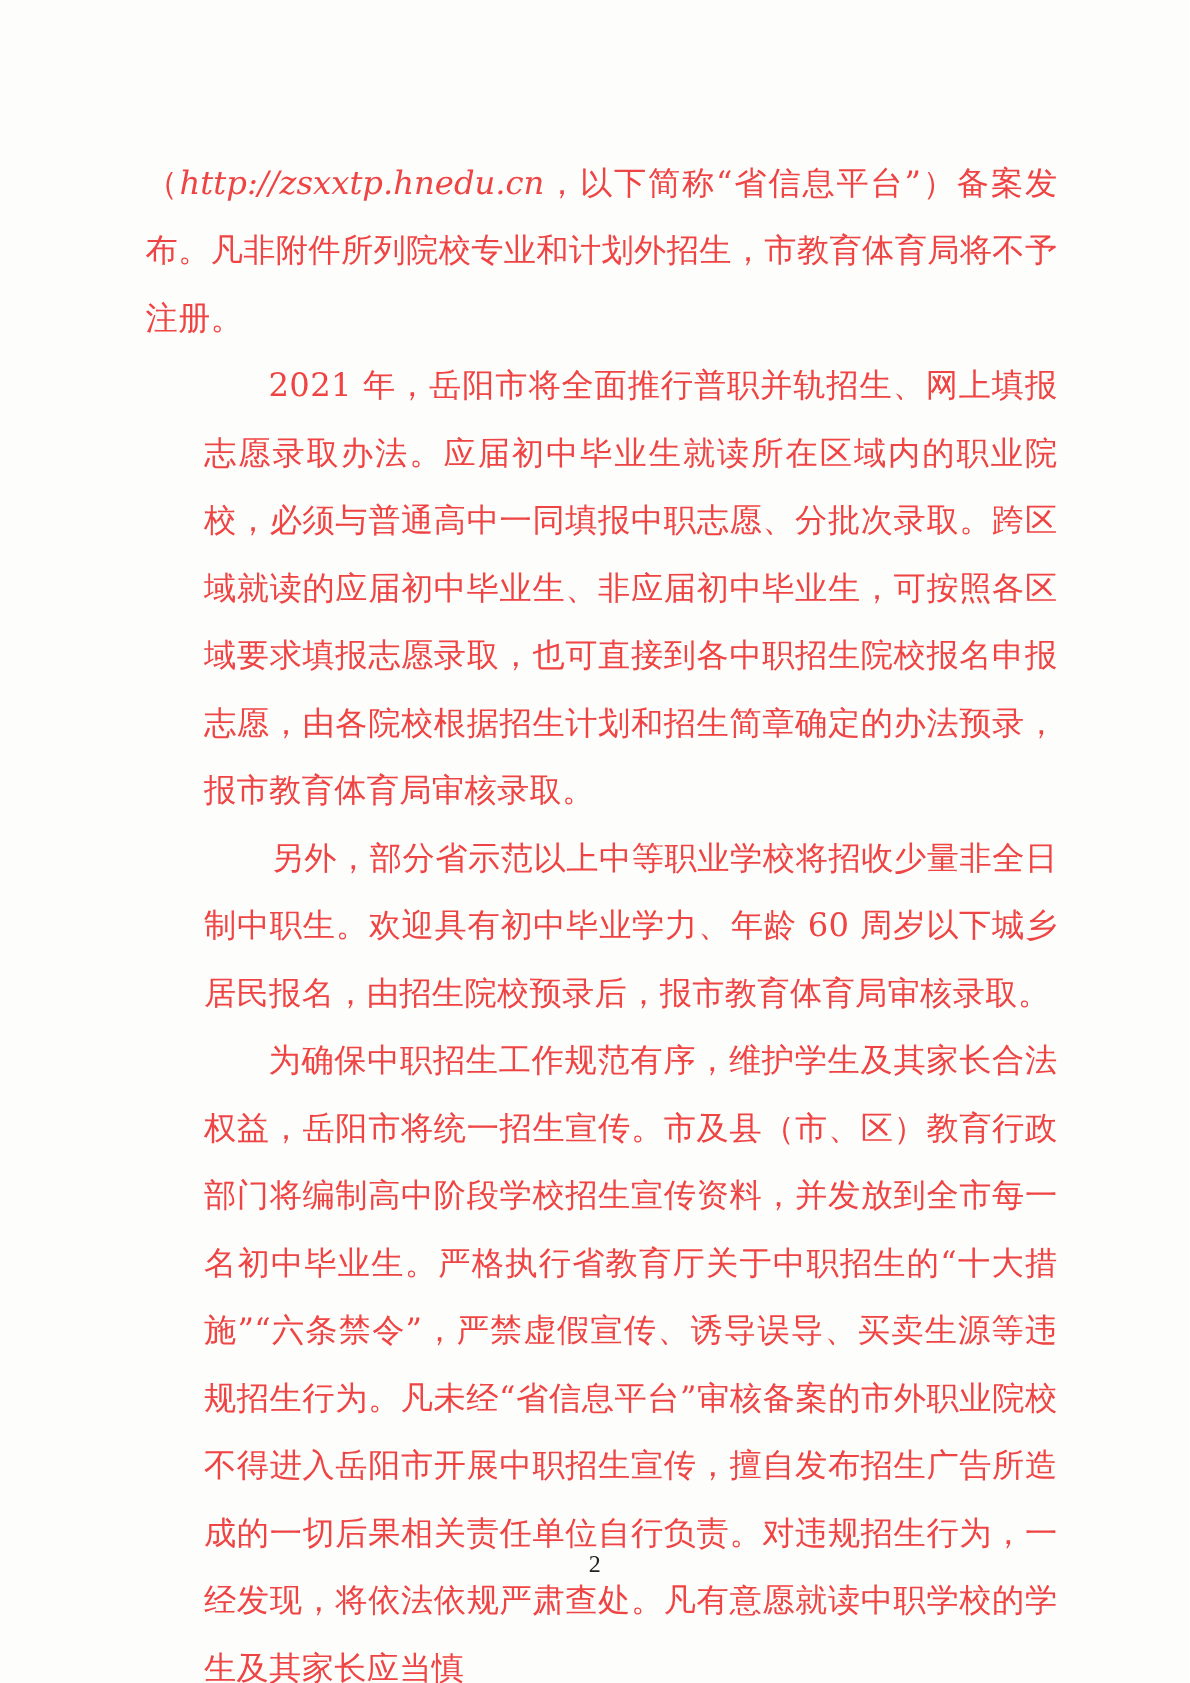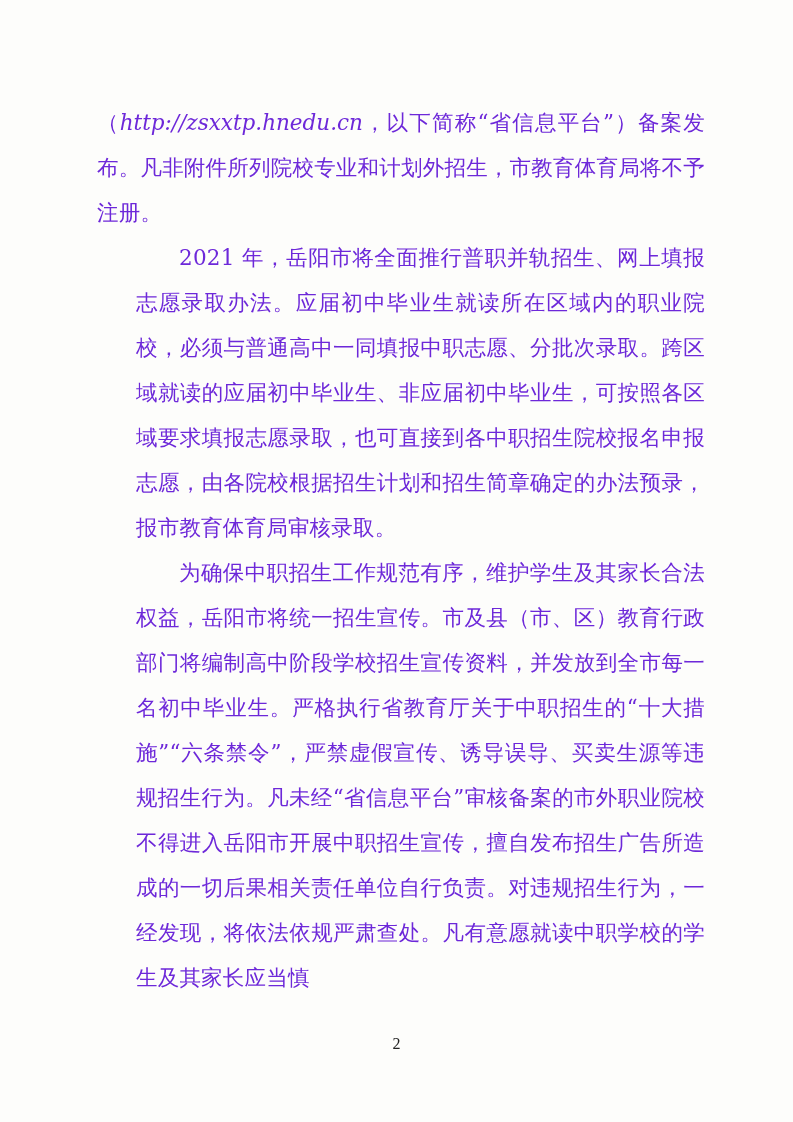--- a/index.html
+++ b/index.html
@@ -29,21 +29,21 @@
     top: 100px;
     width: 608px;
   }
   .para {
     font-size: 21.5px;
     line-height: 45px;
     text-align: justify;
     text-justify: inter-ideograph;
     letter-spacing: 0.2px;
     margin: 0 0 0 0;
-    color: #6d28d9;
+    color: #ef4444;
   }
   .para.indent {
     text-indent: 43px;
   }
   .para.indent-wide {
     text-indent: 45px;
   }
   .url {
     font-family: "DejaVu Serif", "Liberation Serif", serif;
     font-style: italic;
@@ -67,19 +67,20 @@
 </head>
 <body>
 
 <div class="page">
   <div class="content">
 
     <p class="para"><span>（</span><span class="url">http://zsxxtp.hnedu.cn</span><span>，以下简称“省信息平台”）备案发布。凡非附件所列院校专业和计划外招生，市教育体育局将不予注册。</span></p>
 
     <p class="para indent">2021 年，岳阳市将全面推行普职并轨招生、网上填报志愿录取办法。应届初中毕业生就读所在区域内的职业院校，必须与普通高中一同填报中职志愿、分批次录取。跨区域就读的应届初中毕业生、非应届初中毕业生，可按照各区域要求填报志愿录取，也可直接到各中职招生院校报名申报志愿，由各院校根据招生计划和招生简章确定的办法预录，报市教育体育局审核录取。</p>
 
+    <p class="para indent-wide">另外，部分省示范以上中等职业学校将招收少量非全日制中职生。欢迎具有初中毕业学力、年龄 60 周岁以下城乡居民报名，由招生院校预录后，报市教育体育局审核录取。</p>
 
     <p class="para indent">为确保中职招生工作规范有序，维护学生及其家长合法权益，岳阳市将统一招生宣传。市及县（市、区）教育行政部门将编制高中阶段学校招生宣传资料，并发放到全市每一名初中毕业生。严格执行省教育厅关于中职招生的“十大措施”“六条禁令”，严禁虚假宣传、诱导误导、买卖生源等违规招生行为。凡未经“省信息平台”审核备案的市外职业院校不得进入岳阳市开展中职招生宣传，擅自发布招生广告所造成的一切后果相关责任单位自行负责。对违规招生行为，一经发现，将依法依规严肃查处。凡有意愿就读中职学校的学生及其家长应当慎</p>
 
   </div>
 
   <div class="page-number">2</div>
 </div>
 
 </body></html>

